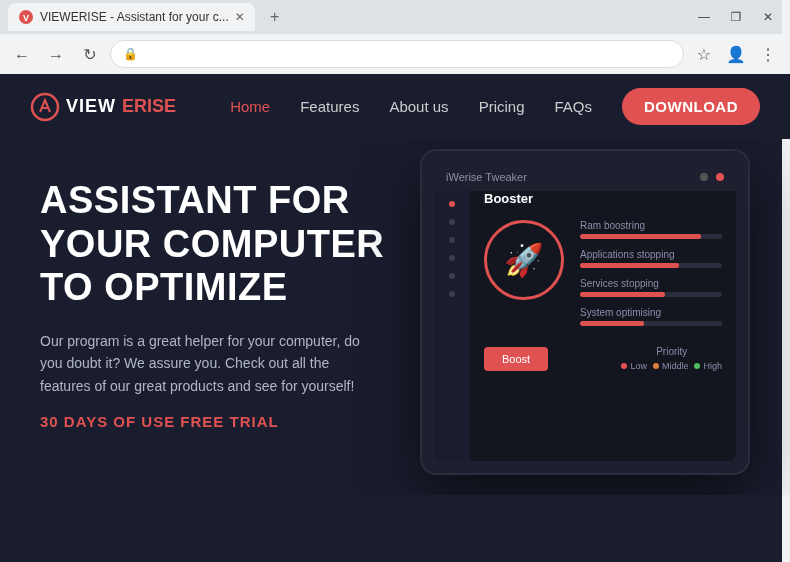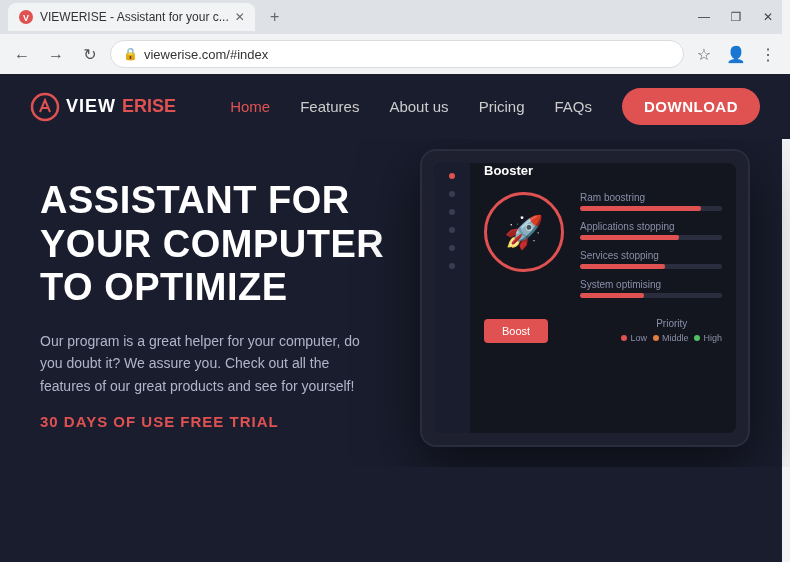--- a/index.html
+++ b/index.html
@@ -409,21 +409,20 @@
     <div class="win-ctrl close">✕</div>
   </div>
 </div>
 
 <div class="browser-toolbar">
   <div class="nav-btn">←</div>
   <div class="nav-btn">→</div>
   <div class="nav-btn">↻</div>
   <div class="address-bar">
     <span class="lock-icon">🔒</span>
-    <span>viewerise.com/#index</span>
   </div>
   <div class="toolbar-actions">
     <div class="toolbar-icon">☆</div>
     <div class="toolbar-icon">👤</div>
     <div class="toolbar-icon">⋮</div>
   </div>
 </div>
 
 <div class="website">
 
@@ -456,20 +455,27 @@
         <span>YOUR COMPUTER</span><br>
         <span>TO OPTIMIZE</span>
       </h1>
       <p class="hero-desc">Our program is a great helper for your computer, do you doubt it? We assure you. Check out all the features of our great products and see for yourself!</p>
       <div class="hero-trial">30 DAYS OF USE FREE TRIAL</div>
     </div>
 
     <div class="app-mockup">
       <div class="tablet-outer">
         <div class="tablet-screen">
+          <div class="app-titlebar">
+            <span class="app-title-text">iWerise Tweaker</span>
+            <div class="titlebar-controls">
+              <div class="tc tc-min"></div>
+              <div class="tc tc-close"></div>
+            </div>
+          </div>
           <div class="app-body">
             <div class="app-sidebar">
               <div class="sidebar-dot active"></div>
               <div class="sidebar-dot"></div>
               <div class="sidebar-dot"></div>
               <div class="sidebar-dot"></div>
               <div class="sidebar-dot"></div>
               <div class="sidebar-dot"></div>
             </div>
             <div class="app-main">

